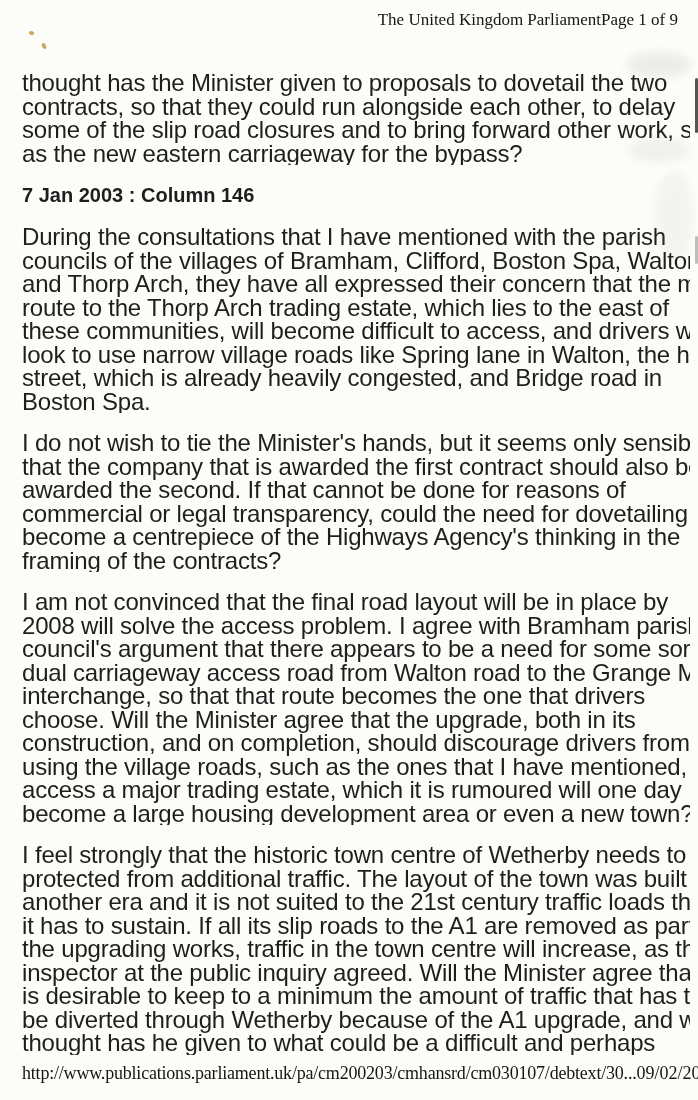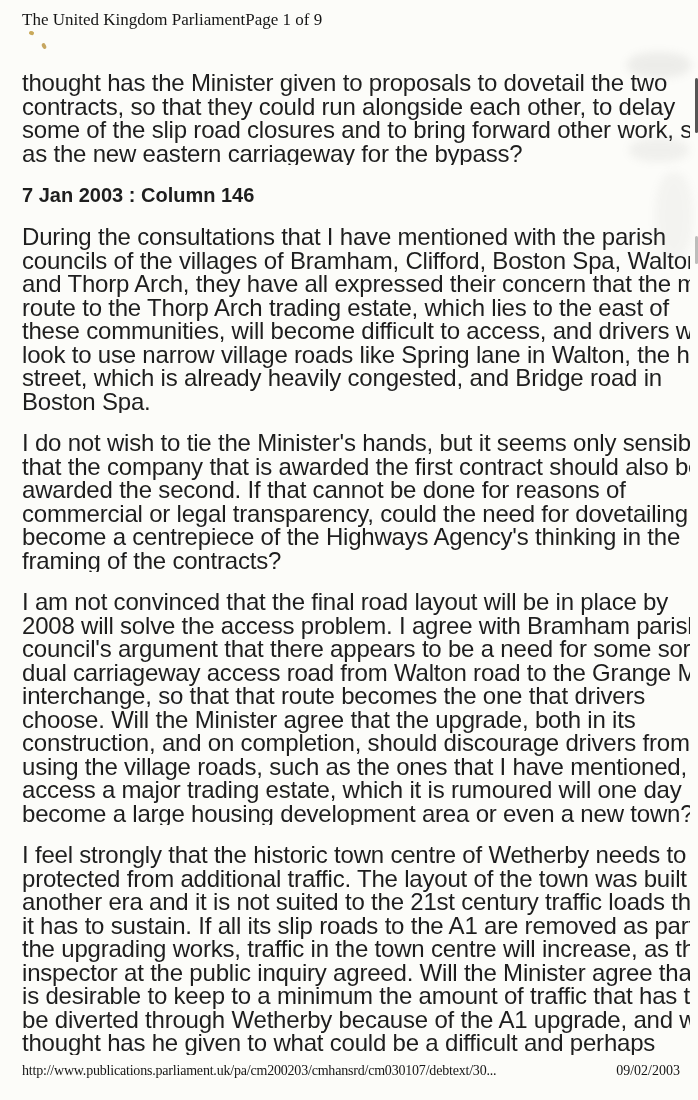--- a/index.html
+++ b/index.html
@@ -17,34 +17,34 @@
     background: #fcfcf9;
     overflow: hidden;
   }
   
   .page-header {
     position: absolute;
     top: 10px;
     left: 22px;
     right: 20px;
     display: flex;
-    justify-content: flex-start;
+    justify-content: flex-end;
     font-family: "Liberation Serif", serif;
     font-size: 17px;
     color: #151515;
   }
   .page-footer {
     position: absolute;
     top: 1063px;
     left: 22px;
     right: 18px;
     display: flex;
     justify-content: space-between;
     font-family: "Liberation Serif", serif;
-    font-size: 14px;
+    font-size: 18px;
     color: #151515;
   }
   .page-footer .url { letter-spacing: -0.2px; }
   
   .content {
     position: absolute;
     top: 71px;
     left: 22px;
     width: 668px;
     font-family: "Liberation Sans", sans-serif;

